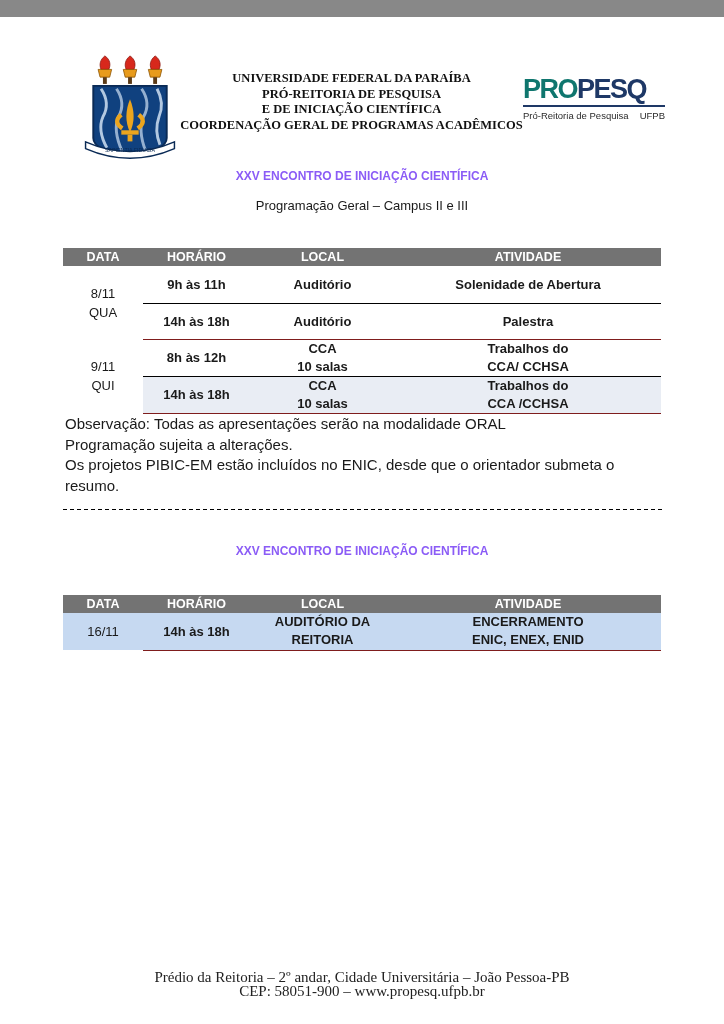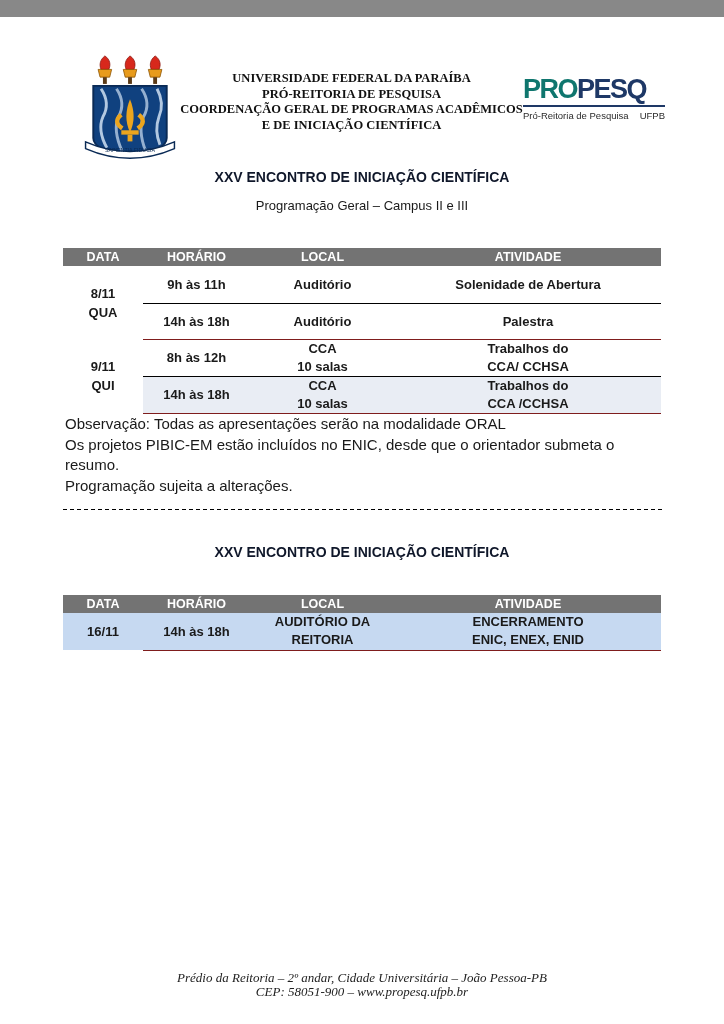--- a/index.html
+++ b/index.html
@@ -15,50 +15,50 @@
     font-family:"Liberation Serif", serif; font-weight:bold;
     font-size:12.5px; line-height:15.5px; color:#111;
   }
   .propesq { position:absolute; left:523px; top:58px; width:142px; }
   .propesq-word { font-size:27px; font-weight:bold; letter-spacing:-1.5px; line-height:28px; white-space:nowrap; }
   .propesq-word .gold { color:#0f766e; }
   .propesq-word .navy { color:#1E3866; }
   .propesq-rule { height:2px; background:#1E3866; margin:2px 0 3px 0; }
   .propesq-tag { display:flex; justify-content:space-between; font-size:9.5px; color:#2b2b2b; }
   
-  .doc-title { position:absolute; left:63px; width:598px; text-align:center; font-size:14px; font-weight:bold; color:#0f172a; }
+  .doc-title { position:absolute; left:63px; width:598px; text-align:center; font-size:12px; font-weight:bold; color:#8b5cf6; }
   .title1 { top:152px; }
   .subtitle { position:absolute; left:63px; top:181px; width:598px; text-align:center; font-size:13px; }
   .title2 { top:527px; }
   
   .sched { position:absolute; left:63px; border-collapse:collapse; table-layout:fixed; width:598px; }
   .t1 { top:231px; } .t2 { top:578px; }
   .sched col.c1{width:80px;} .sched col.c2{width:107px;} .sched col.c3{width:145px;} .sched col.c4{width:266px;}
   .sched th {
     background:#737373; color:#ffffff; font-size:12.5px; font-weight:bold;
     height:17px; padding:0 0 1px 0; text-align:center;
   }
   .sched td { font-size:13px; text-align:center; padding:0; vertical-align:middle;font-weight:bold; }
-  .sched .day { font-weight:bold; line-height:19px; }
+  .sched .day { font-weight:normal; line-height:19px; }
   .r37 { height:37px; } .r36 { height:36px; }
   .vtop { vertical-align:top; padding-top:1px; }
   .two { line-height:18px; }
   .b-part { border-bottom:1.5px solid #000; }
   .b-full { border-bottom:1px solid #7f1d1d; }
   .shade1 { background:#E9EDF4; }
   .shade2 { background:#C6D9F1; }
   
   .notes { position:absolute; left:65px; top:397px; width:598px; font-size:15px; line-height:20.5px; }
   .dashline {
     position:absolute; left:63px; top:492px; width:600px; height:1px;
     background:repeating-linear-gradient(to right, #000 0 4px, transparent 4px 7px);
   }
   .footer {
     position:absolute; left:0; top:954px; width:724px; text-align:center;
-    font-family:"Liberation Serif", serif; font-size:13px; line-height:13.5px; color:#222;font-style:italic;
+    font-family:"Liberation Serif", serif; font-size:15px; line-height:13.5px; color:#222;
   }
 </style>
 </head>
 <body>
 
 <div class="page">
 
   <div class="coat">
     <svg viewBox="0 0 108 118" width="108" height="114">
 
@@ -99,22 +99,22 @@
       <g>
         <path d="M8 92 Q54 112 100 92 L100 99 Q54 119 8 99 Z" fill="#ffffff" stroke="#0a2a55" stroke-width="1.5"></path>
         <text x="54" y="102" font-size="5.5" fill="#0a2a55" text-anchor="middle">SAPIENTIA FIDUCIA</text>
       </g>
     </svg>
   </div>
 
   <div class="org">
     <div>UNIVERSIDADE FEDERAL DA PARAÍBA</div>
     <div>PRÓ-REITORIA DE PESQUISA</div>
+    <div>E DE INICIAÇÃO CIENTÍFICA</div>
     <div>COORDENAÇÃO GERAL DE PROGRAMAS ACADÊMICOS</div>
-    <div>E DE INICIAÇÃO CIENTÍFICA</div>
   </div>
 
   <div class="propesq">
     <div class="propesq-word">
       <span class="gold">PRO</span><span class="navy">PESQ</span>
     </div>
     <div class="propesq-rule"></div>
     <div class="propesq-tag">
       <span>Pró-Reitoria de Pesquisa</span>
       <span>UFPB</span>
@@ -178,22 +178,22 @@
         <td class="b-full shade1 two">
           <div>Trabalhos do</div>
           <div>CCA /CCHSA</div>
         </td>
       </tr>
     </tbody>
   </table>
 
   <div class="notes">
     <div>Observação: Todas as apresentações serão na modalidade ORAL</div>
+    <div>Programação sujeita a alterações.</div>
     <div>Os projetos PIBIC-EM estão incluídos no ENIC, desde que o orientador submeta o resumo.</div>
-    <div>Programação sujeita a alterações.</div>
   </div>
 
   <div class="dashline"></div>
 
   <div class="doc-title title2">XXV ENCONTRO DE INICIAÇÃO CIENTÍFICA</div>
 
   <table class="sched t2">
     <colgroup>
         <col class="c1">
         <col class="c2">

